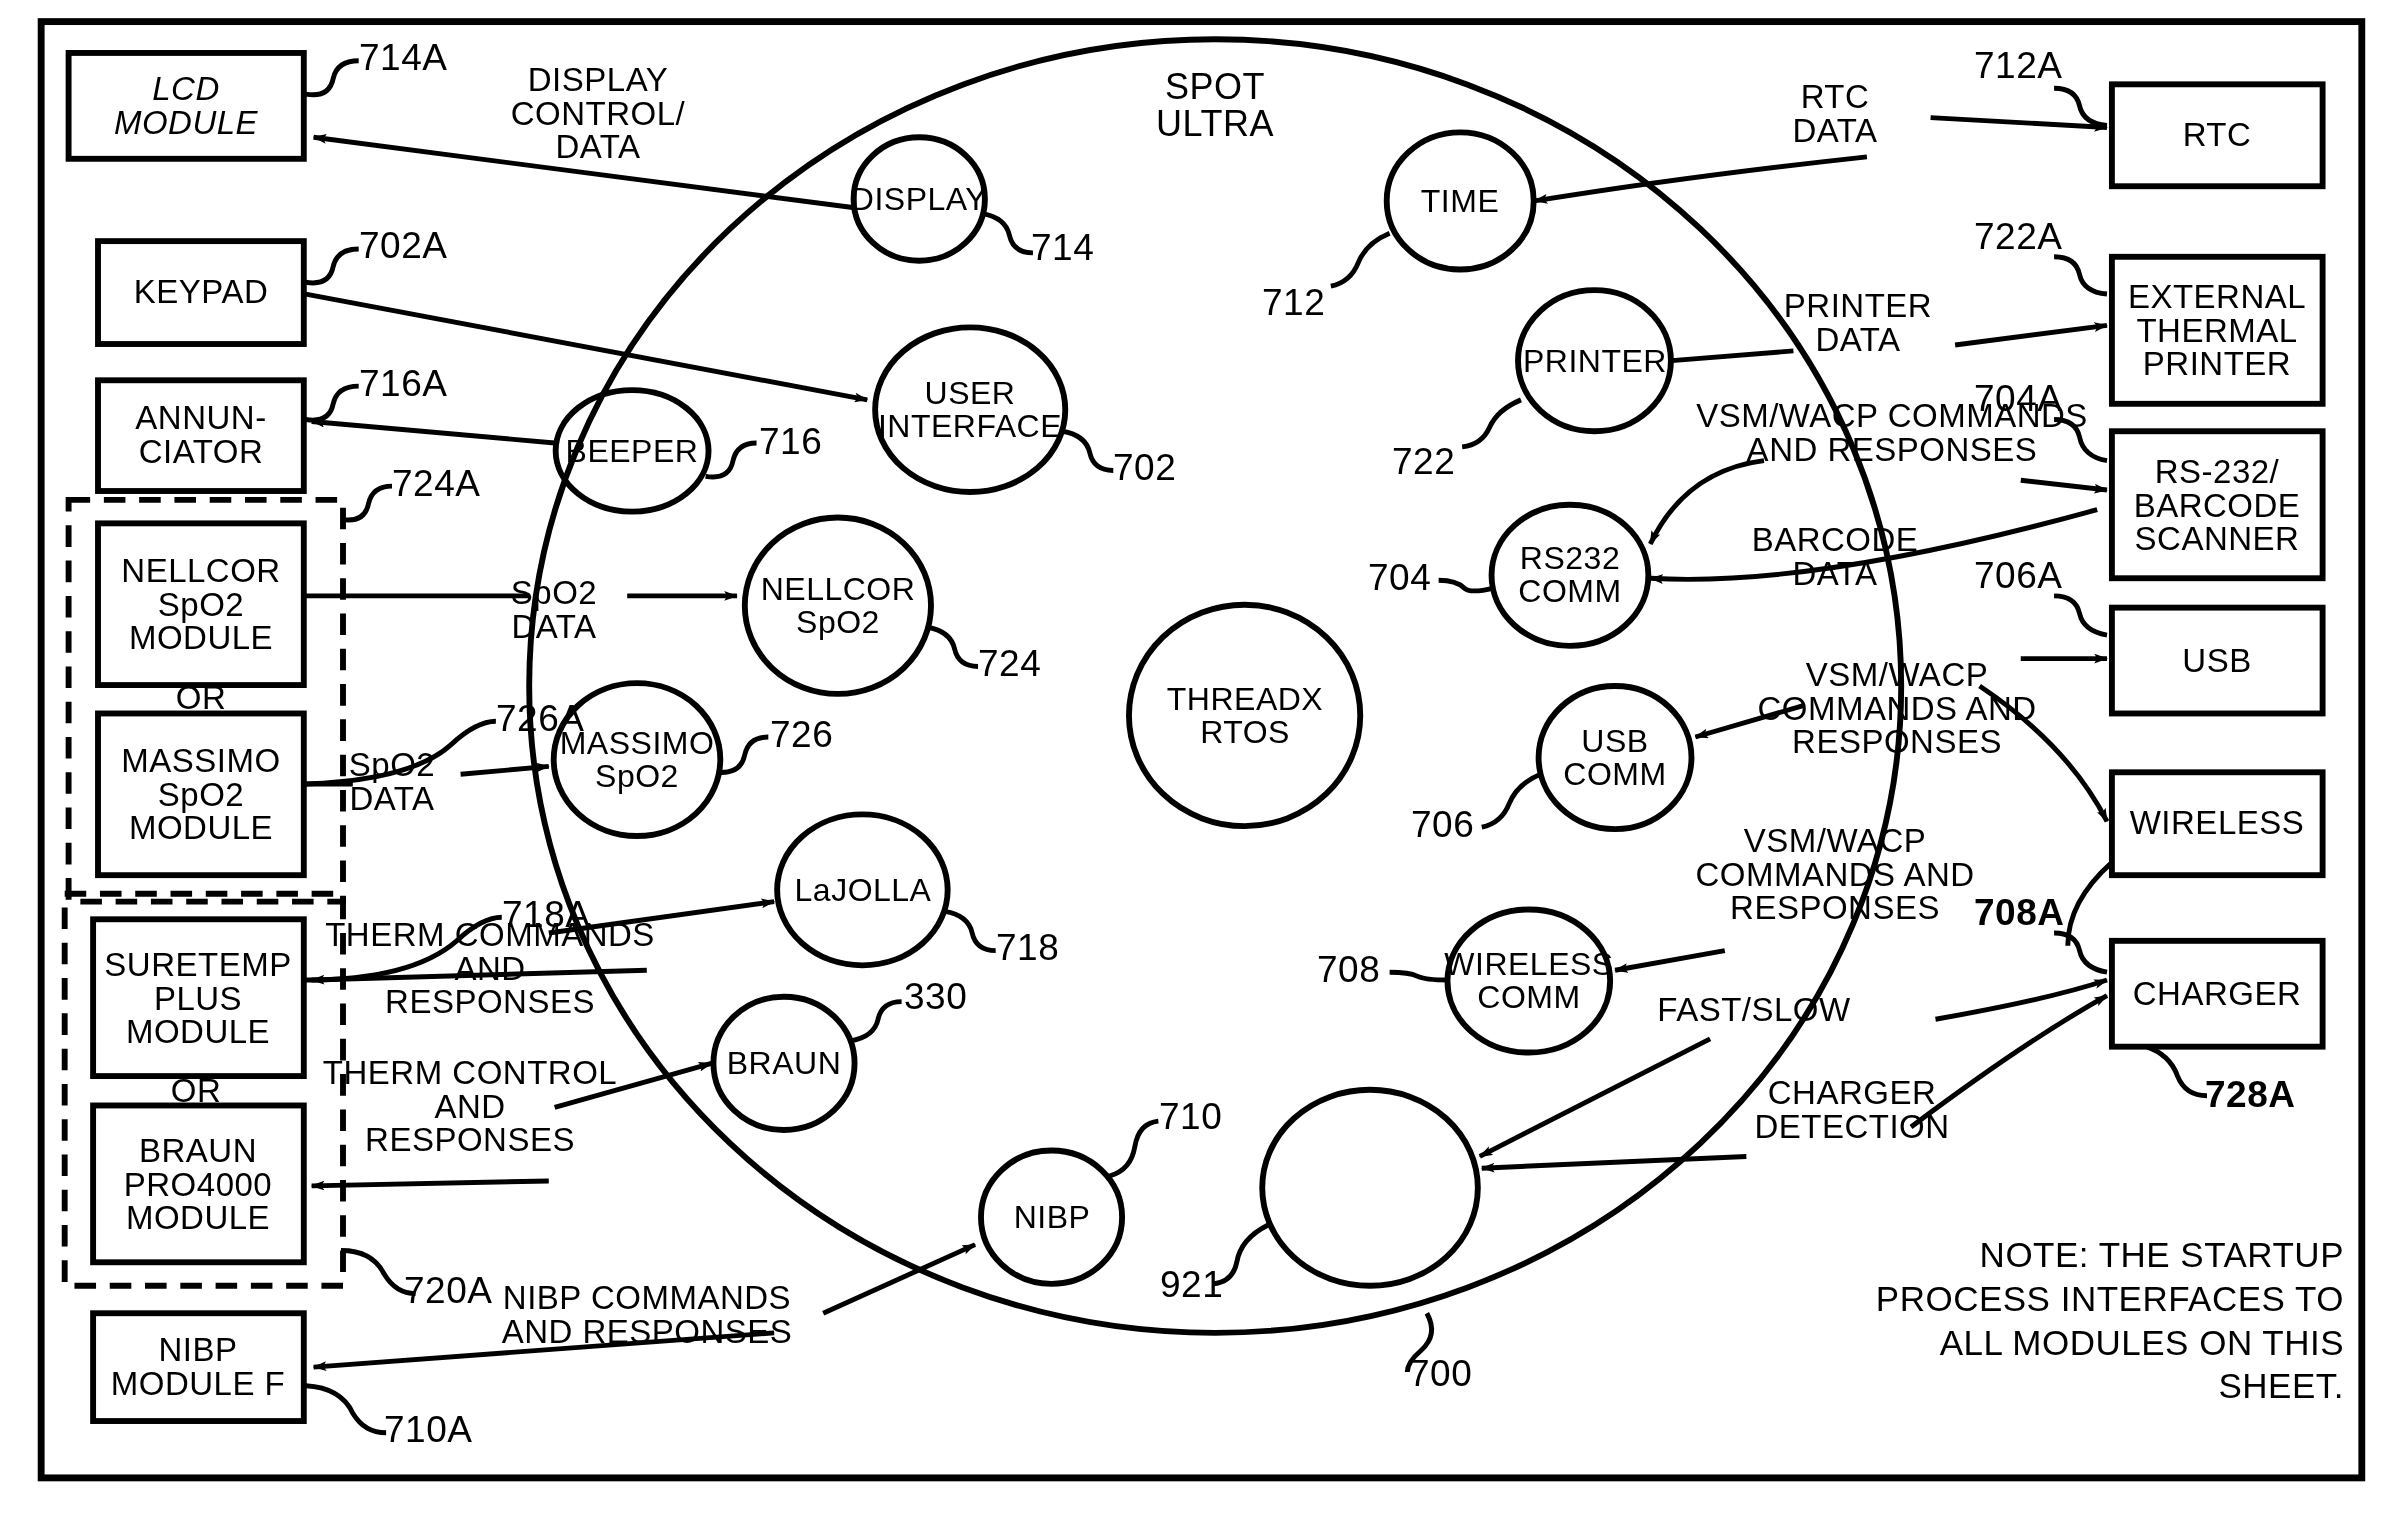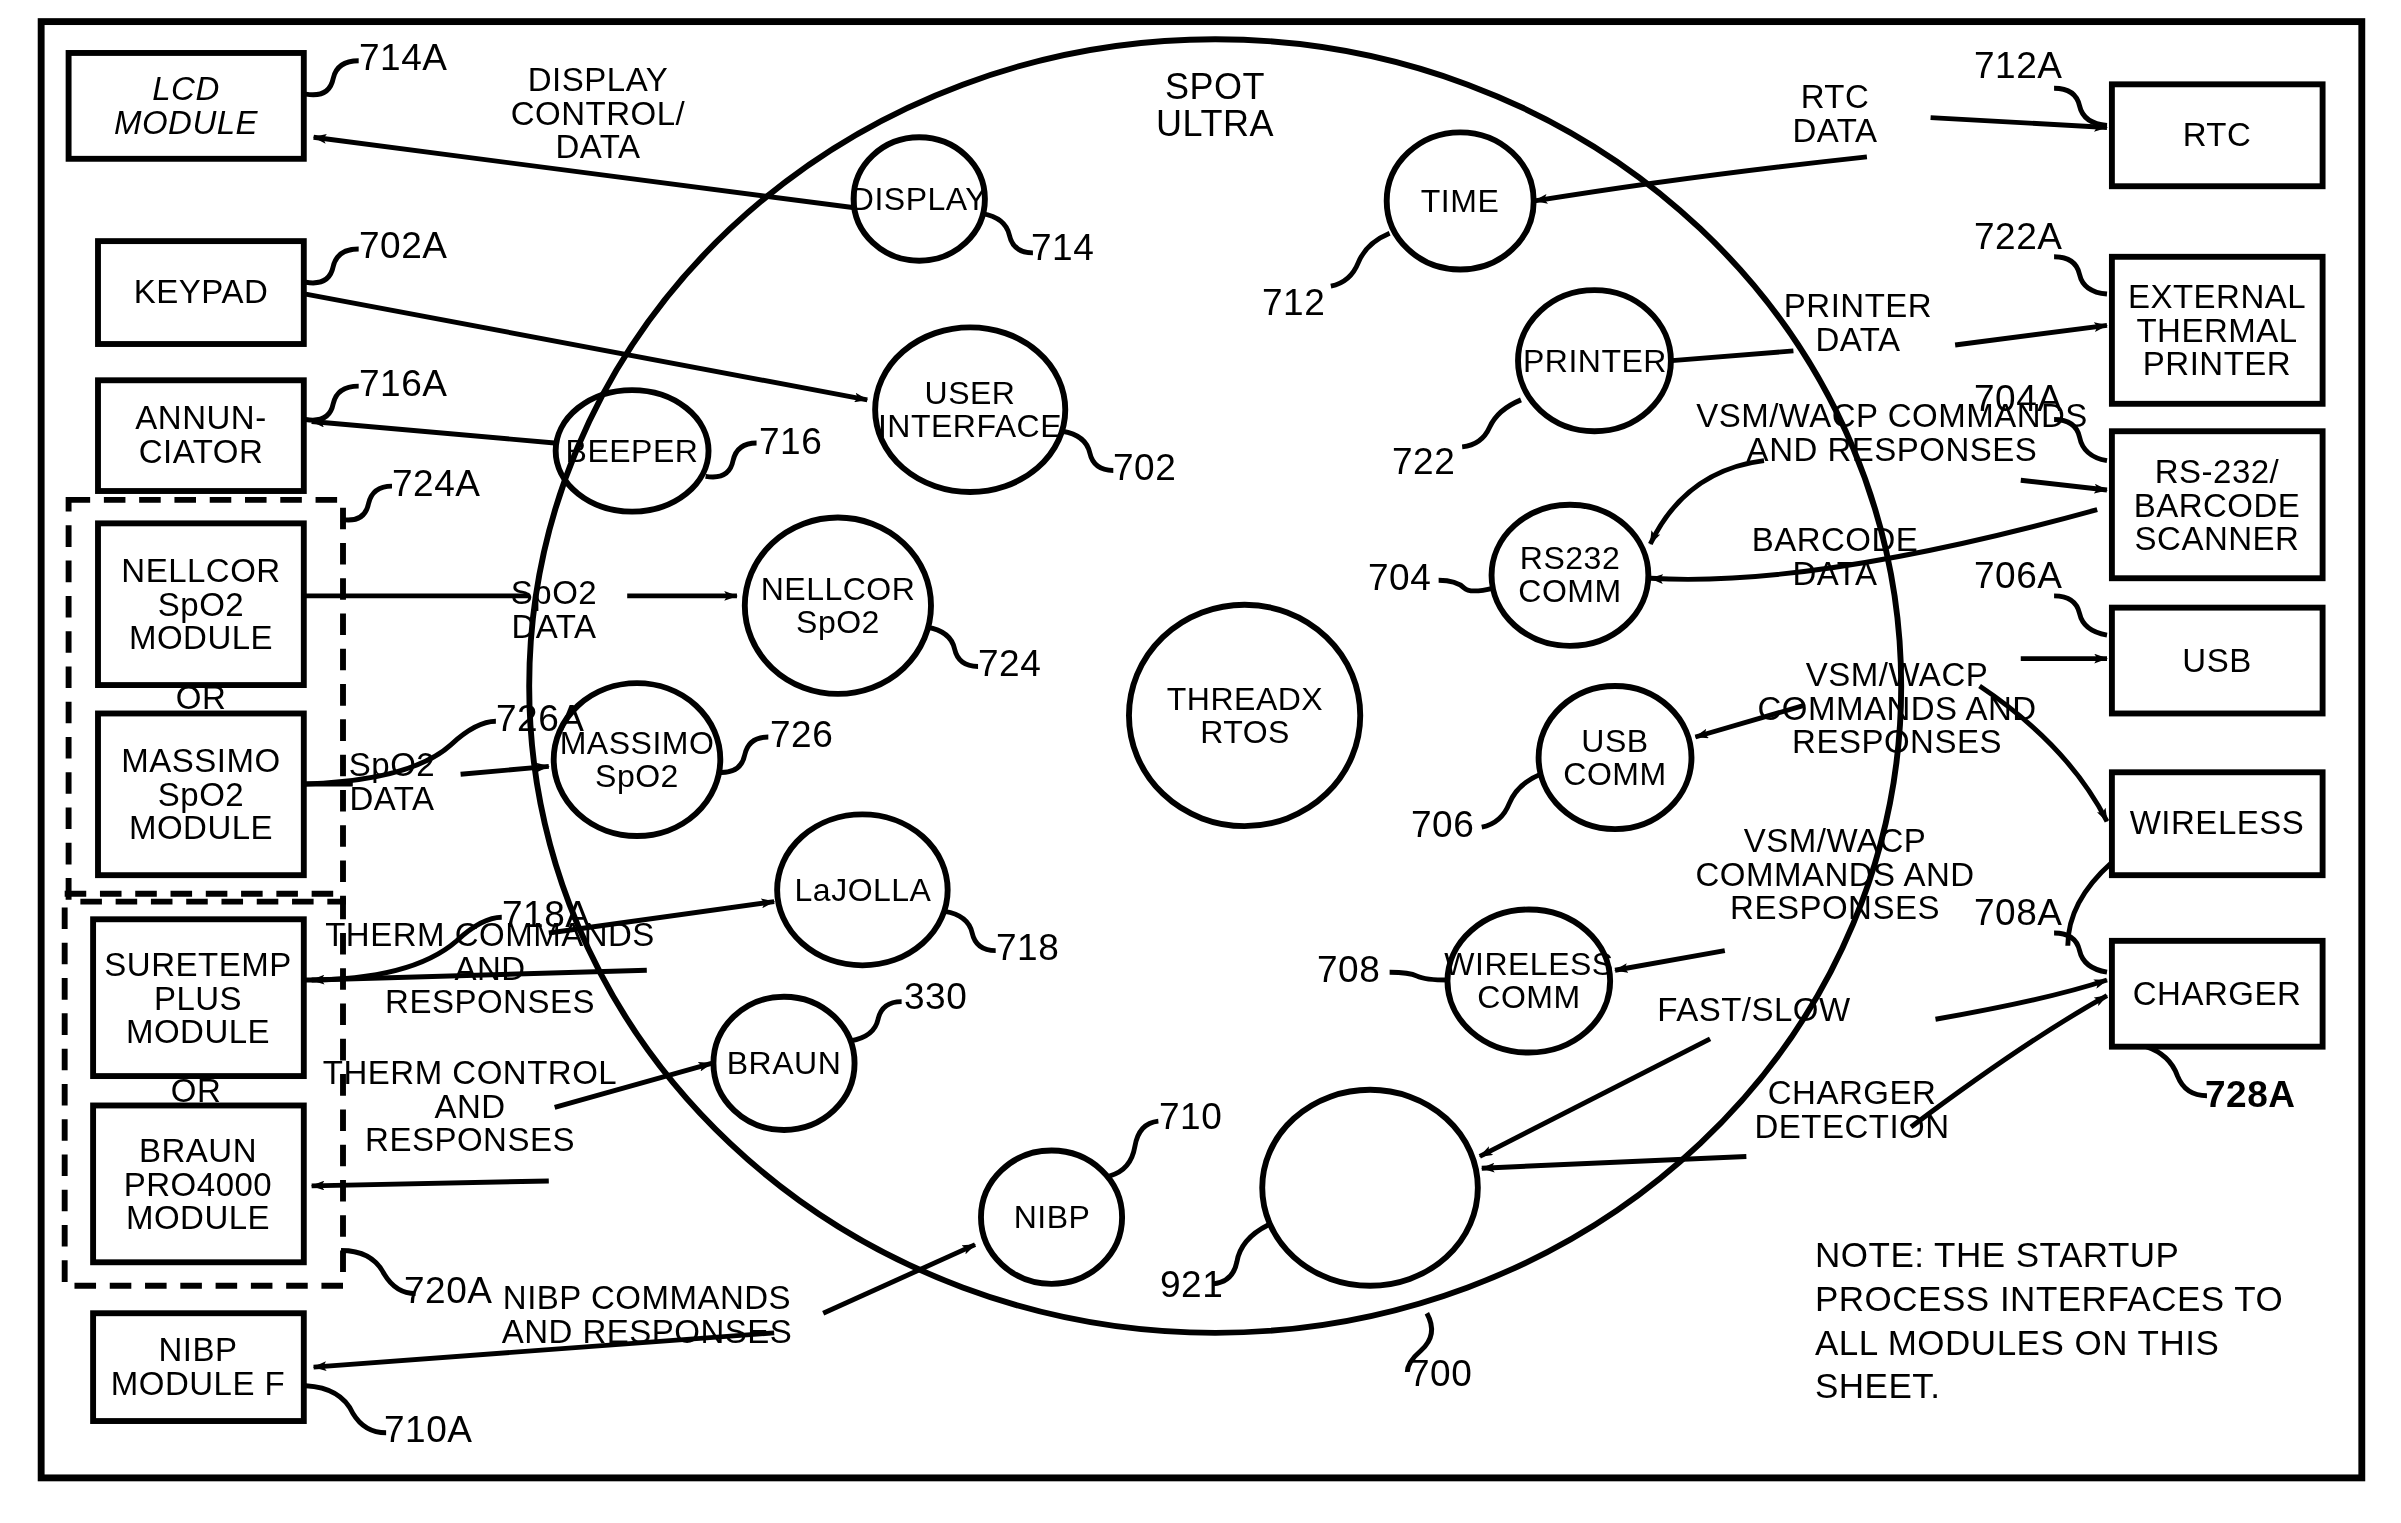--- a/index.html
+++ b/index.html
@@ -6,21 +6,21 @@
   body{font-family:"Liberation Sans", sans-serif;}
   #sheet{position:relative;width:2401px;height:1523px;background:#fff;overflow:hidden;}
   #svg{position:absolute;left:0;top:0;width:2401px;height:1523px;}
   .lbl{position:absolute;color:#000;font-family:"Liberation Sans", sans-serif;
        text-align:center;line-height:1.02;letter-spacing:0.5px;white-space:pre-line;}
   .boxlbl{font-size:33px;}
   .circlbl{font-size:32px;}
   .annot{font-size:33px;}
   .ref{font-size:37px;}
   .title{font-size:36px;}
-  .note{font-size:35px;text-align:left;line-height:1.25;}
+  .note{font-size:35px;text-align:right;line-height:1.25;}
   .ctr{transform:translate(-50%,-50%);}
 </style>
 </head>
 <body>
 
 <div id="sheet">
 
   <svg id="svg" viewBox="0 0 2450 1554">
     <defs>
       <marker id="ah" markerWidth="14" markerHeight="10" refX="13" refY="5" orient="auto" markerUnits="userSpaceOnUse">
@@ -210,21 +210,21 @@
 BARCODE
 SCANNER</div>
   <div class="lbl boxlbl ctr" style="left:2217px;top:661px;">USB</div>
   <div class="lbl boxlbl ctr" style="left:2217px;top:823px;">WIRELESS</div>
   <div class="lbl boxlbl ctr" style="left:2217px;top:994px;">CHARGER</div>
 
   <div class="lbl ref" style="left:1974px;top:47px;">712A</div>
   <div class="lbl ref" style="left:1974px;top:218px;">722A</div>
   <div class="lbl ref" style="left:1974px;top:380px;">704A</div>
   <div class="lbl ref" style="left:1974px;top:557px;">706A</div>
-  <div class="lbl ref" style="left:1974px;top:894px;">708A</div>
+  <div class="lbl ref" style="left:1974px;top:894px;font-weight:bold;">708A</div>
   <div class="lbl ref" style="left:2205px;top:1076px;font-weight:bold;">728A</div>
 
   <div class="lbl circlbl ctr" style="left:919px;top:199px;">DISPLAY</div>
   <div class="lbl circlbl ctr" style="left:970px;top:410px;">USER
 INTERFACE</div>
   <div class="lbl circlbl ctr" style="left:632px;top:451px;">BEEPER</div>
   <div class="lbl circlbl ctr" style="left:838px;top:606px;">NELLCOR
 SpO2</div>
   <div class="lbl circlbl ctr" style="left:637px;top:760px;">MASSIMO
 SpO2</div>

